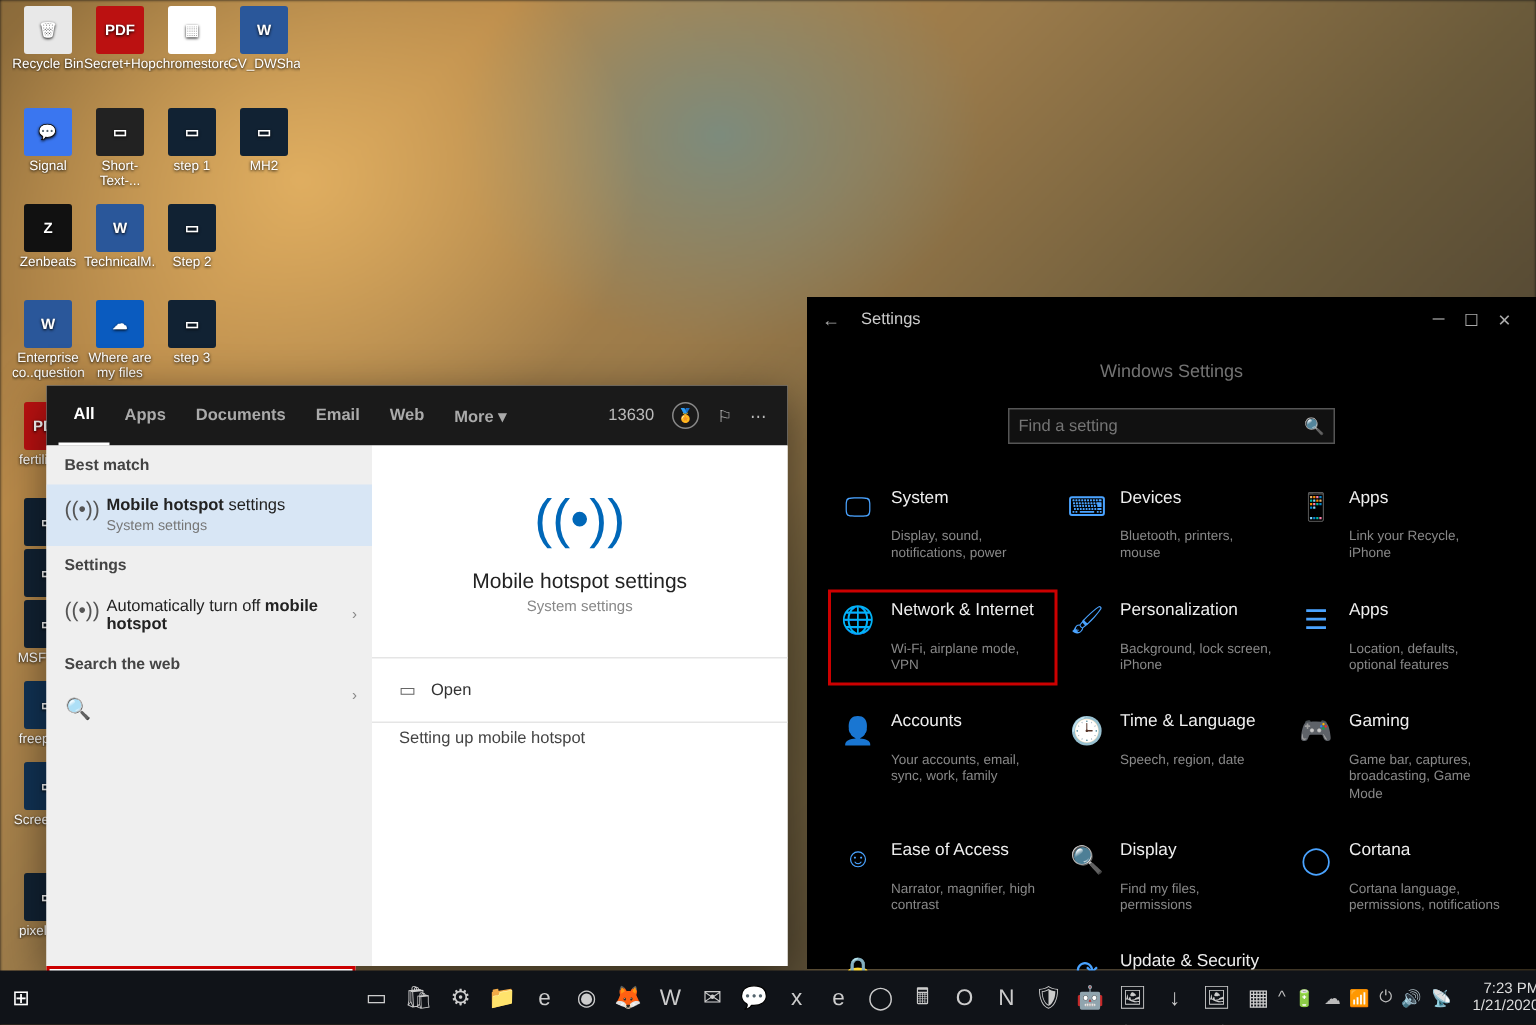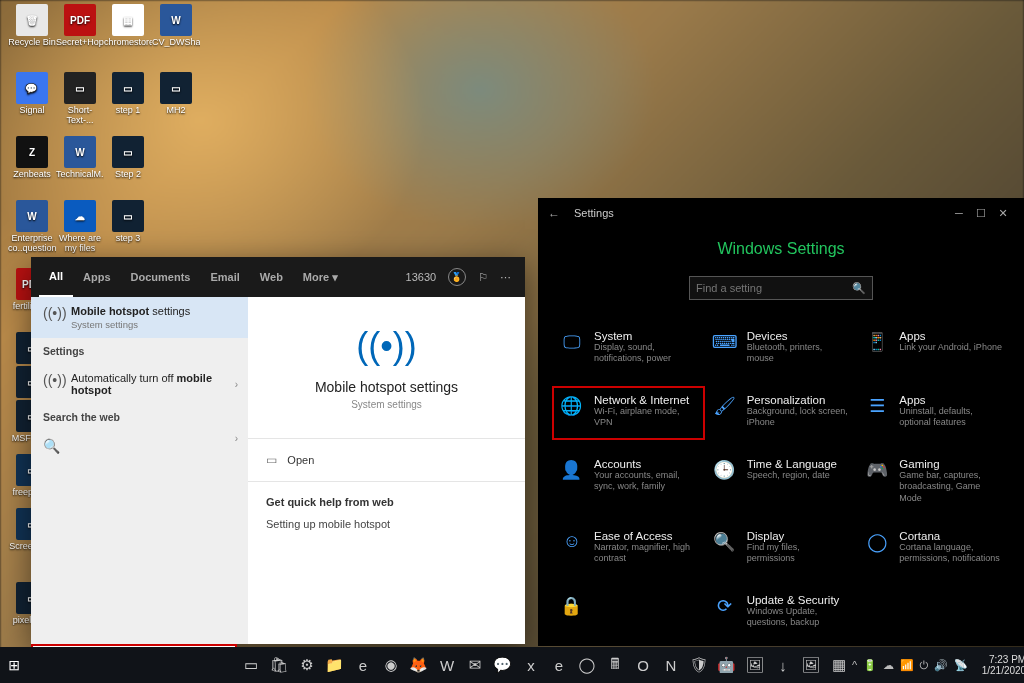--- a/index.html
+++ b/index.html
@@ -70,30 +70,30 @@
 
   
   .settings {
     position: absolute; left: 538px; top: 198px; width: 486px; height: 448px;
     background: #000; color: #ddd;
   }
   .set-title { height: 30px; display: flex; align-items: center; padding: 0 10px; font-size: 11px; color: #ccc; }
   .set-title .back { margin-right: 14px; color:#aaa; cursor:pointer; font-size:12px; }
   .set-title .spacer { flex:1; }
   .set-title .wc { width: 22px; text-align:center; color:#aaa; cursor:pointer; font-size:11px; }
-  .set-head { text-align: center; font-size: 16px; font-weight: 300; color: #22c55e; padding: 12px 0 18px; }
-  .set-search { width: 184px; height: 24px; margin: 0 auto 22px; border: 1px solid #555; background: #111; display:flex; align-items:center; padding:0 6px;justify-content:space-between; }
+  .set-head { text-align: center; font-size: 12px; font-weight: 300; color: #737373; padding: 12px 0 18px; }
+  .set-search { width: 218px; height: 24px; margin: 0 auto 22px; border: 1px solid #555; background: #111; display:flex; align-items:center; padding:0 6px;justify-content:space-between; }
   .set-search input { flex:1; background:transparent; border:none; outline:none; color:#ccc; font-size:11px; }
   .set-search .mag { color:#aaa; font-size:11px; }
   .set-grid { display: grid; grid-template-columns: repeat(3, 1fr); gap: 10px 0; padding: 0 14px; }
   .set-cat { display: flex; gap: 10px; padding: 6px 6px; cursor: pointer; border:2px solid transparent; min-height:54px; }
   .set-cat.hl { border-color: #c00; }
   .set-cat .cicn { width: 24px; height: 24px; color: #4aa3ff; font-size: 18px; display:flex; align-items:center; justify-content:center; flex-shrink:0; }
   .set-cat .ctxt .ct { color: #eee; font-size: 11.5px; }
-  .set-cat .ctxt .cd { color: #888; font-size: 9px; line-height: 1.25; margin-top:0; }
+  .set-cat .ctxt .cd { color: #888; font-size: 9px; line-height: 1.25; margin-top:14px; }
 
   
   .taskbar {
     position: absolute; left: 0; bottom: 0; width: 100%; height: 36px;
     background: #101318; display: flex; align-items: center; color: #ccc;
   }
   .tb-left { display:flex; align-items:center; height:100%; }
   .tb-btn { width: 28px; height:100%; display:flex; align-items:center; justify-content:center; cursor:pointer; font-size:14px; color:#ddd; }
   .tb-btn.start { color:#fff; }
   .tb-space-search { width: 206px; }
@@ -208,20 +208,21 @@
     <div class="spacer"></div>
     <div class="right">
       <span>13630</span>
       <span class="reward-circle">🏅</span>
       <span>⚐</span>
       <span>⋯</span>
     </div>
   </div>
   <div class="sp-body">
     <div class="sp-left">
+      <div class="hdr">Best match</div>
       <div class="item best">
         <div class="icn">((•))</div>
         <div class="title"><b>Mobile hotspot</b><span> settings</span></div>
         <div class="sub">System settings</div>
       </div>
       <div class="hdr">Settings</div>
       <div class="item">
         <div class="icn">((•))</div>
         <div class="title"><span>Automatically turn off </span><b>mobile hotspot</b></div>
         <div class="chev">›</div>
@@ -236,21 +237,20 @@
       <div class="hero">
         <div class="hero-icon">((•))</div>
         <div class="hero-title">Mobile hotspot settings</div>
         <div class="hero-sub">System settings</div>
       </div>
       <div class="divider"></div>
       <div class="action">
         <span class="ai">▭</span>
         <span>Open</span>
       </div>
-      <div class="sect-hdr">Get quick help from web</div>
       <div class="weblink">Setting up mobile hotspot</div>
     </div>
   </div>
 </div>
 
 <div class="search-box">
   <span class="mag">🔍</span>
   <input value="mobile hotspot" style="">
 </div>
 
@@ -280,42 +280,42 @@
         <div class="cicn">⌨</div>
         <div class="ctxt">
           <div class="ct">Devices</div>
           <div class="cd">Bluetooth, printers, mouse</div>
         </div>
       </div>
       <div class="set-cat">
         <div class="cicn">📱</div>
         <div class="ctxt">
           <div class="ct">Apps</div>
-          <div class="cd">Link your Android, iPhone</div>
+          <div class="cd">Link your Recycle, iPhone</div>
         </div>
       </div>
       <div class="set-cat hl">
         <div class="cicn">🌐</div>
         <div class="ctxt">
           <div class="ct">Network &amp; Internet</div>
           <div class="cd">Wi-Fi, airplane mode, VPN</div>
         </div>
       </div>
       <div class="set-cat">
         <div class="cicn">🖌</div>
         <div class="ctxt">
           <div class="ct">Personalization</div>
           <div class="cd">Background, lock screen, iPhone</div>
         </div>
       </div>
       <div class="set-cat">
         <div class="cicn">☰</div>
         <div class="ctxt">
           <div class="ct">Apps</div>
-          <div class="cd">Uninstall, defaults, optional features</div>
+          <div class="cd">Location, defaults, optional features</div>
         </div>
       </div>
       <div class="set-cat">
         <div class="cicn">👤</div>
         <div class="ctxt">
           <div class="ct">Accounts</div>
           <div class="cd">Your accounts, email, sync, work, family</div>
         </div>
       </div>
       <div class="set-cat">

